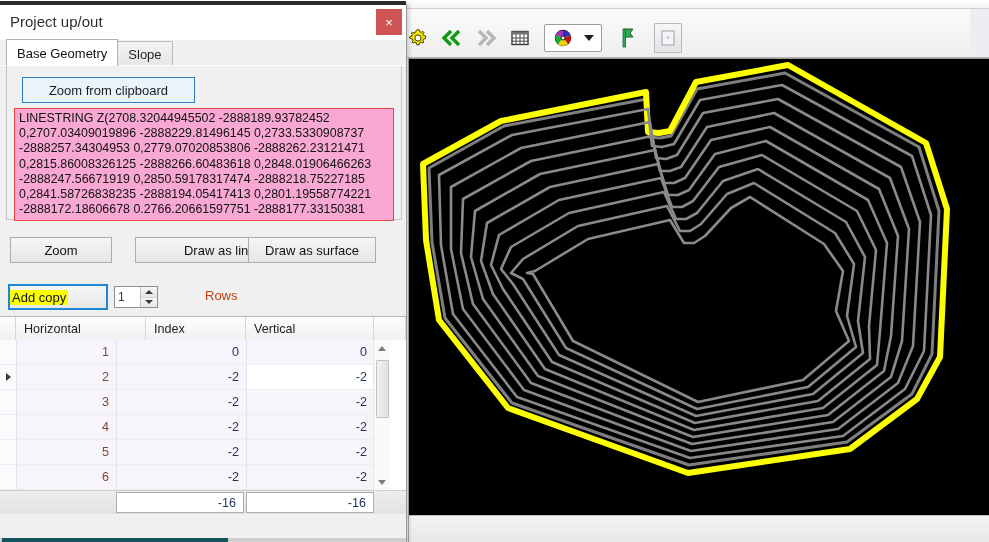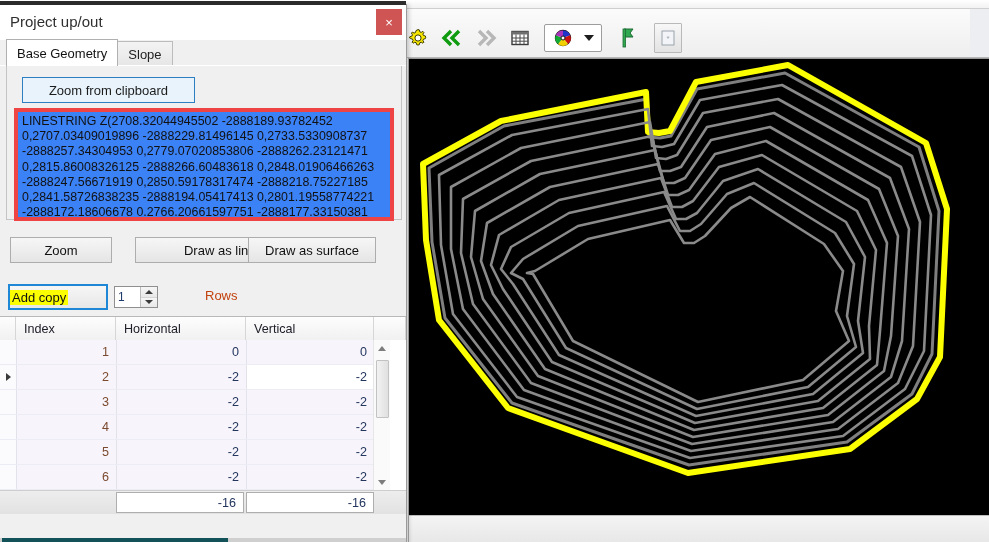--- a/index.html
+++ b/index.html
@@ -57,21 +57,21 @@
   .tab.active{background:#ffffff;height:26px;border-color:#b0b0b0;position:relative;z-index:3;color:#111;}
   #tabline{position:absolute;left:0;top:60px;width:406px;height:1px;background:#ffffff;}
 
   
   #panel{position:absolute;left:6px;top:61px;width:394px;height:153px;background:#f0f0f0;
      border:1px solid #c4c4c4;border-top:none;}
   #paste-btn{position:absolute;left:22px;top:72px;width:171px;height:24px;
      background:#e8f3fc;border:1px solid #2e7fc1;color:#1c1c1c;font-size:13px;
      display:flex;align-items:center;justify-content:center;cursor:pointer;}
   #geom-text{position:absolute;left:14px;top:103px;width:380px;height:113px;
-     background:#3b82f6;border:4px solid #ef4444;box-sizing:border-box;
+     background:#f9a8d4;border:1px solid #ef4444;box-sizing:border-box;
      padding:2px 4px;font-size:12.4px;line-height:15.2px;color:#111;
      font-family:"Liberation Sans",sans-serif;overflow:hidden;resize:none;
      word-break:break-word;}
 
   
   .btn{position:absolute;height:24px;background:linear-gradient(#f6f6f6,#e5e5e5);
      border:1px solid #adadad;font-size:13px;color:#111;display:flex;align-items:center;
      justify-content:center;cursor:pointer;}
   #zoom-btn{left:10px;top:232px;width:100px;text-align:center;}
   #lines-btn{left:135px;top:232px;width:104px;padding-left:35px;}
@@ -289,22 +289,22 @@
         <div class="spin-a">
             <span class="tri-dn"></span>
           </div>
       </div>
     </div>
     <div id="rows-label">Rows</div>
 
     <div id="grid">
       <div id="grid-head">
         <div class="hcell" id="h-ind"></div>
+        <div class="hcell" id="h-hor">Horizontal</div>
         <div class="hcell" id="h-idx">Index</div>
-        <div class="hcell" id="h-hor">Horizontal</div>
         <div class="hcell" id="h-ver">Vertical</div>
         <div class="hcell" id="h-tail"></div>
       </div>
 
       <div id="grid-body">
           <div class="row">
             <div class="rind"></div>
             <div class="cell c-idx">1</div>
             <div class="cell c-hor">0</div>
             <div class="cell c-ver">0</div>

